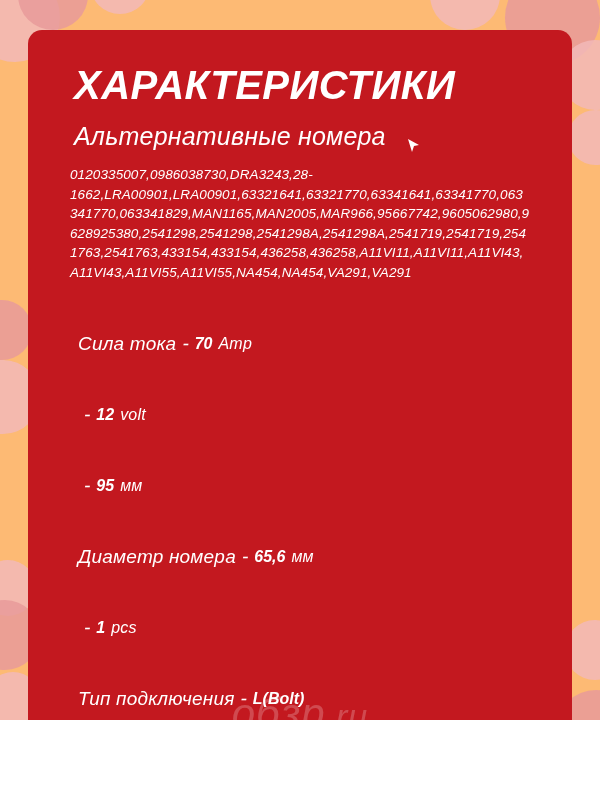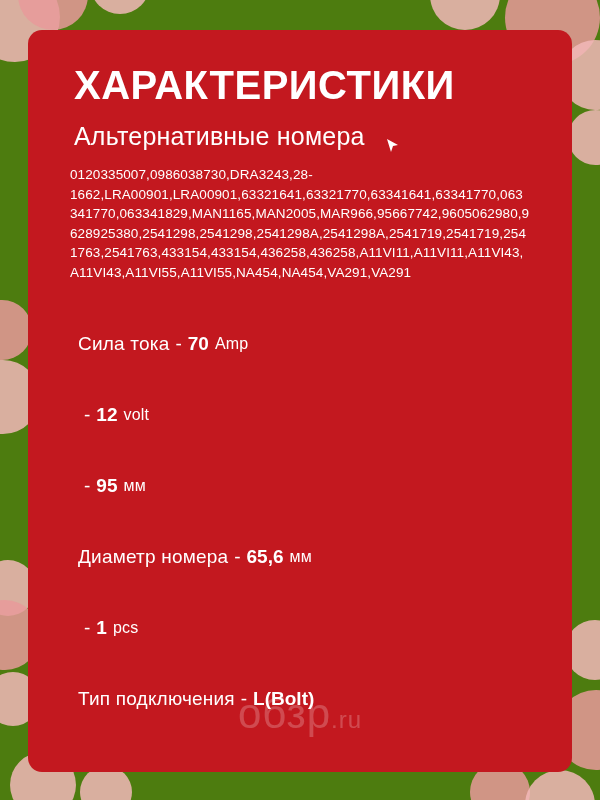--- a/index.html
+++ b/index.html
@@ -9,23 +9,24 @@
   body {
     width: 600px;
     height: 800px;
     background: #ffffff;
     font-family: "Liberation Sans", sans-serif;
     overflow: hidden;
   }
   .page {
     position: relative;
     width: 600px;
-    height: 800px;
-    background: #4d7c0f;
+    height: 720px;
+    background: #fdba74;
     overflow: hidden;
+    font-style: italic;
   }
   
   .blob {
     position: absolute;
     background: #f2b9b9;
     border-radius: 50%;
     opacity: 0.85;
   }
   .blob.dark { background: #e79a9a; }
 
@@ -86,40 +87,40 @@
     height: 71px;
     display: flex;
     align-items: center;
     font-size: 19px;
     white-space: nowrap;
   }
   .spec .lbl { letter-spacing: 0.2px; }
   .spec .dash { margin: 0 6px; }
   .spec .val {
     font-weight: bold;
-    font-size: 19px;
+    font-size: 16px;
   }
   .spec .unit {
     font-size: 16px;
     margin-left: 6px;
     letter-spacing: 0.2px;
   }
   .watermark {
     position: absolute;
     left: 0;
     right: 0;
     top: 660px;
     text-align: center;
     font-size: 42px;
     color: rgba(255,255,255,0.22);
     letter-spacing: 1px;
     pointer-events: none;
     font-family: "Liberation Sans", sans-serif;
   }
-  .watermark .dom { font-size: 24px; }
+  .watermark .dom { font-size: 34px; }
 </style>
 </head>
 <body>
 
 <div class="page">
 
   <div class="blob" style="left:-30px;top:-28px;width:90px;height:90px;"></div>
   <div class="blob dark" style="left:18px;top:-40px;width:70px;height:70px;"></div>
   <div class="blob" style="left:90px;top:-46px;width:60px;height:60px;"></div>
   <div class="blob" style="left:430px;top:-40px;width:70px;height:70px;"></div>

